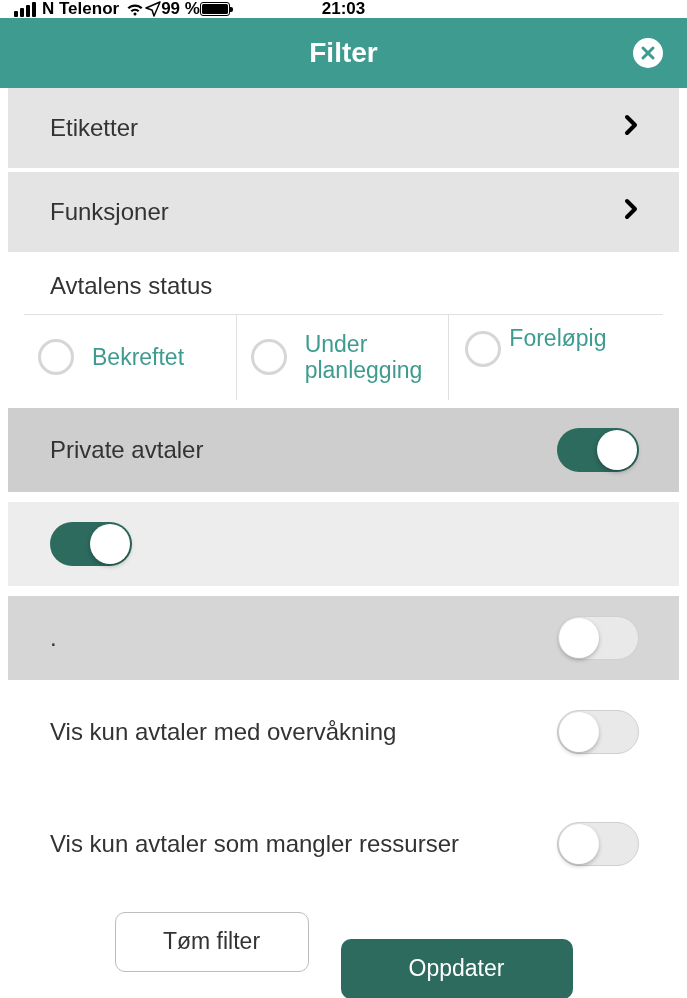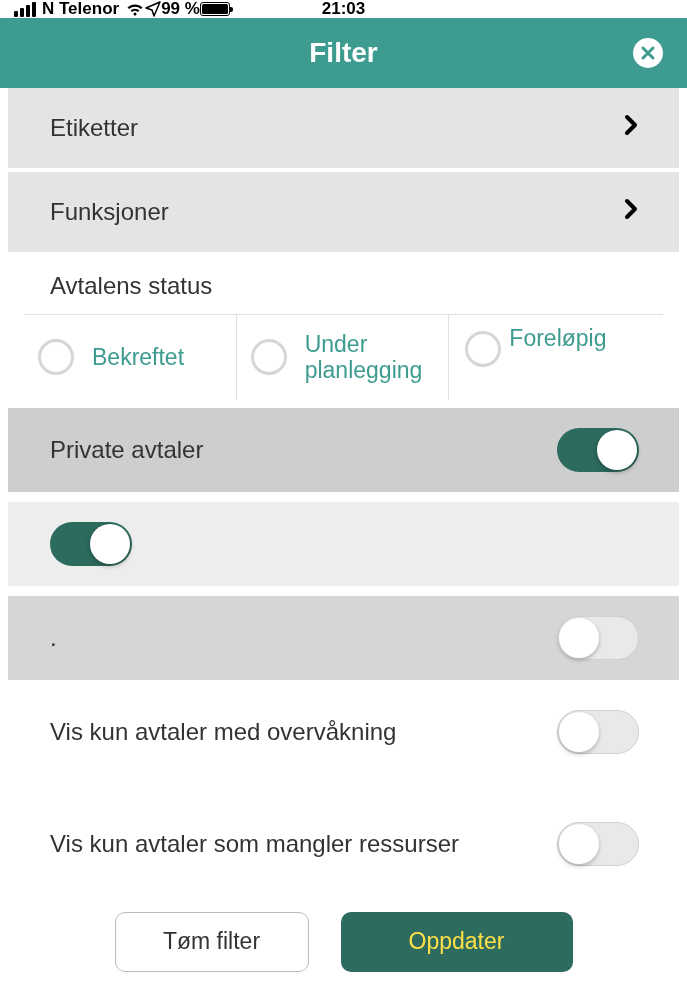--- a/index.html
+++ b/index.html
@@ -172,21 +172,22 @@
     }
     .btn-outline {
       width: 194px;
       border: 1.5px solid #bdbdbd;
       background: #fff;
       color: #333;
     }
     .btn-primary {
       width: 232px;
       background: #2d6b5f;
-      color: #fde047;
+      color: #ffffff;
+      margin-top: 27px;
     }
   </style>
 </head>
 <body>
 
 <div class="status-bar">
   <div class="status-left">
     <span class="signal-bars">
         <span></span>
         <span></span>

